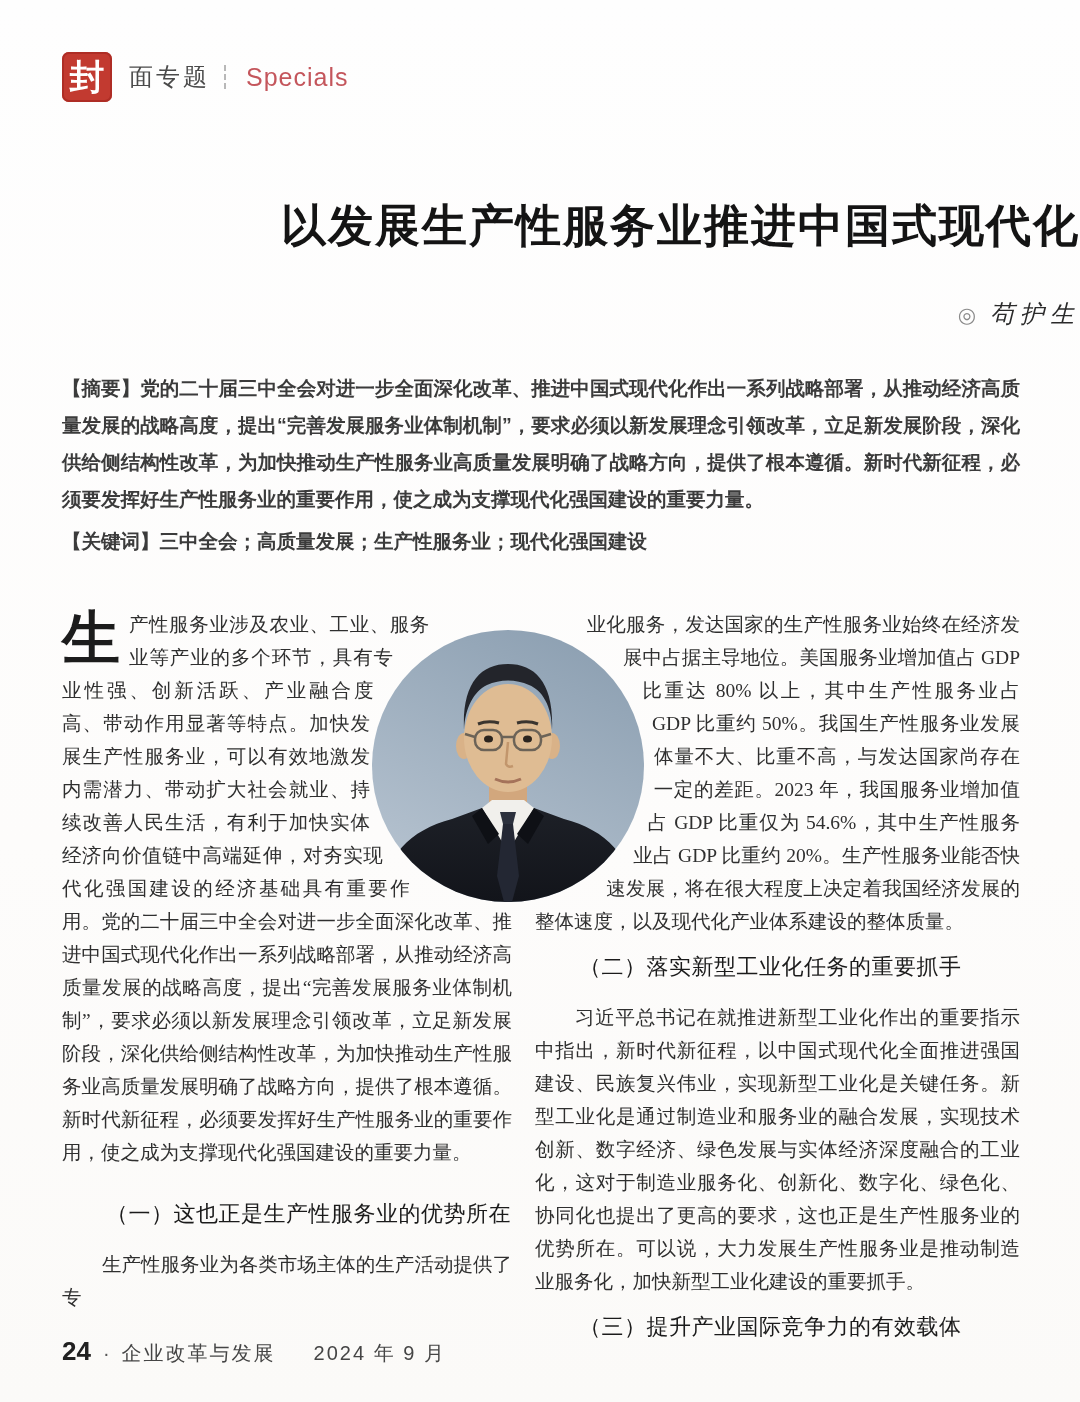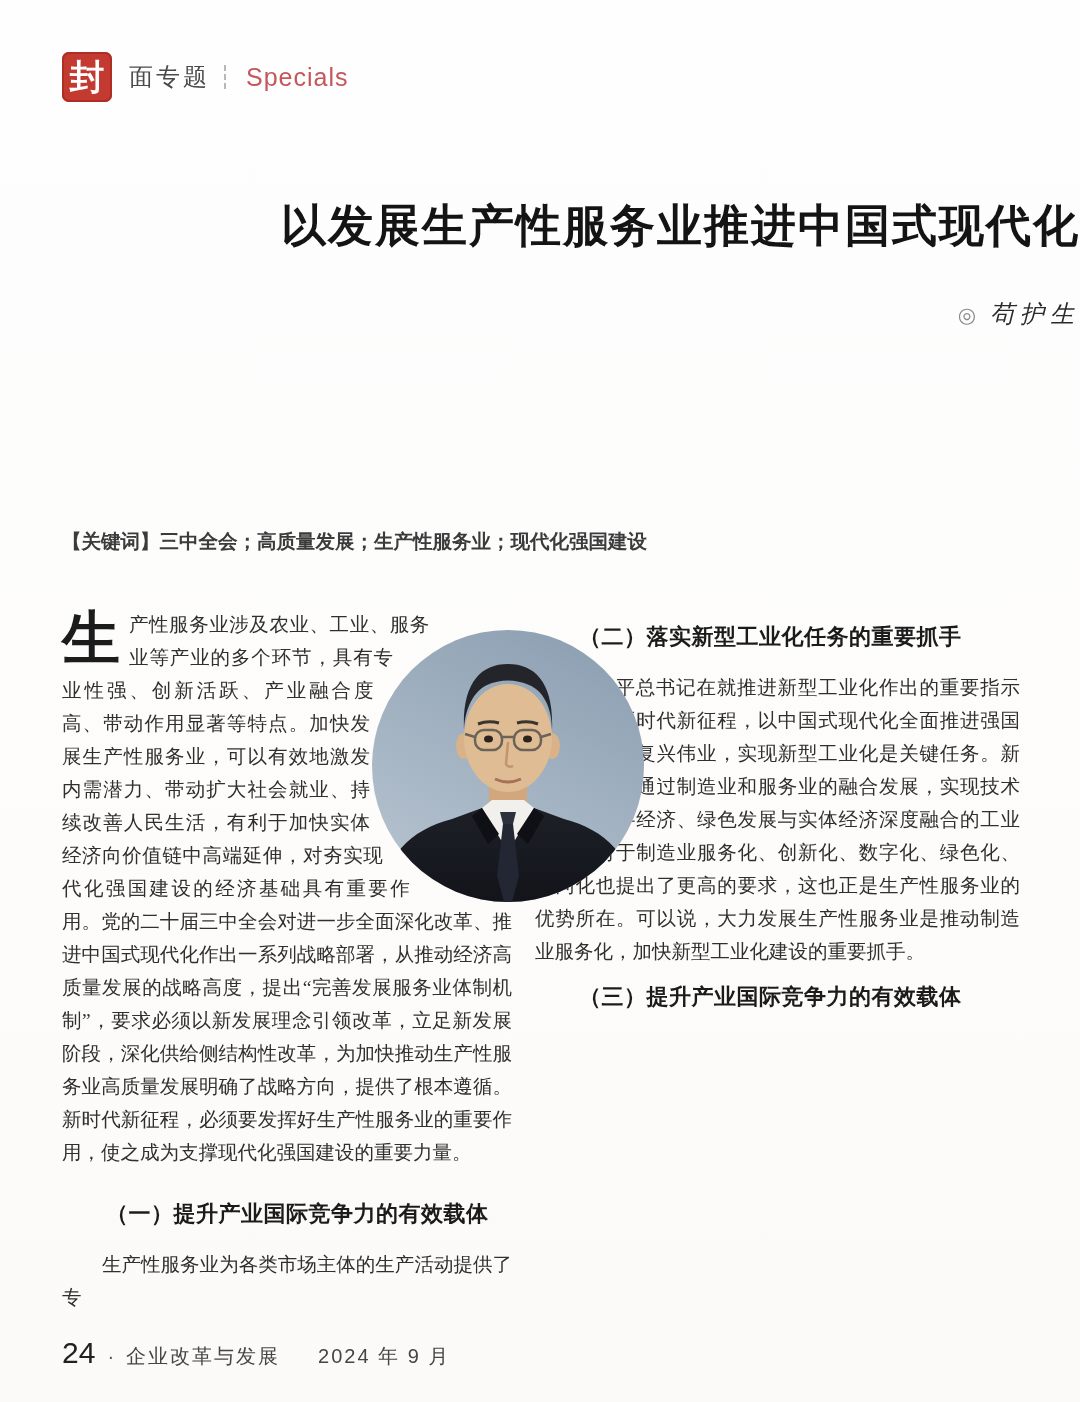--- a/index.html
+++ b/index.html
@@ -67,40 +67,40 @@
     float:left; font-size:58px; line-height:56px; font-weight:700;
     margin:3px 9px 0 0; color:#1c1c1c;
   }
   .section-heading {
     font-family:"Liberation Sans","DejaVu Sans",sans-serif;
     font-weight:700; font-size:22.5px; color:#1b1b1b;
     margin:34px 0 0 0; padding-left:12px; letter-spacing:1px;
   }
   .sub-heading {
     font-family:"Liberation Sans","DejaVu Sans",sans-serif;
-    font-weight:700; font-size:22px; color:#1b1b1b;
+    font-weight:400; font-size:22px; color:#1b1b1b;
     margin:30px 0 0 0; text-indent:44px; letter-spacing:0.5px;
   }
   .col-right .sub-heading { margin-top:14px; }
   .indent-para { text-indent:40px; margin-top:19px; }
 
   
   .photo {
     position:absolute; left:372px; top:630px; width:272px; height:272px;
     border-radius:50%; overflow:hidden;
   }
   .photo svg { display:block; }
 
   
   .footer {
     position:absolute; left:62px; top:1336px;
     display:flex; align-items:baseline;
     font-family:"Liberation Sans","DejaVu Sans",sans-serif;
   }
-  .page-num { font-size:30px; font-weight:400; color:#212121; }
+  .page-num { font-size:26px; font-weight:700; color:#212121; }
   .footer-dot { margin:0 12px; color:#555; font-size:20px; }
   .journal { font-size:20px; color:#454545; letter-spacing:2px; }
   .date { margin-left:38px; font-size:20px; color:#454545; letter-spacing:2px; }
 </style>
 </head>
 <body>
 
 <div class="page">
 
   <div class="header">
@@ -108,33 +108,38 @@
     <div class="section-cn">面专题</div>
     <div class="header-divider"></div>
     <div class="section-en">Specials</div>
   </div>
 
   <div class="title">以发展生产性服务业推进中国式现代化</div>
   <div class="author">
     <span class="author-marker">◎</span><span class="author-name">苟护生</span>
   </div>
 
+  <p class="abstract"><span>【摘要】</span><span>党的二十届三中全会对进一步全面深化改革、推进中国式现代化作出一系列战略部署，从推动经济高质量发展的战略高度，提出“完善发展服务业体制机制”，要求必须以新发展理念引领改革，立足新发展阶段，深化供给侧结构性改革，为加快推动生产性服务业高质量发展明确了战略方向，提供了根本遵循。新时代新征程，必须要发挥好生产性服务业的重要作用，使之成为支撑现代化强国建设的重要力量。</span></p>
 
   <p class="keywords"><span>【关键词】</span><span>三中全会；高质量发展；生产性服务业；现代化强国建设</span></p>
 
   <div class="col-left">
     <div class="body-text">
       <div class="shaper-left"></div>
       <span class="drop-cap">生</span><span>产性服务业涉及农业、工业、服务业等产业的多个环节，具有专业性强、创新活跃、产业融合度高、带动作用显著等特点。加快发展生产性服务业，可以有效地激发内需潜力、带动扩大社会就业、持续改善人民生活，有利于加快实体经济向价值链中高端延伸，对夯实现代化强国建设的经济基础具有重要作用。党的二十届三中全会对进一步全面深化改革、推进中国式现代化作出一系列战略部署，从推动经济高质量发展的战略高度，提出“完善发展服务业体制机制”，要求必须以新发展理念引领改革，立足新发展阶段，深化供给侧结构性改革，为加快推动生产性服务业高质量发展明确了战略方向，提供了根本遵循。新时代新征程，必须要发挥好生产性服务业的重要作用，使之成为支撑现代化强国建设的重要力量。</span>
     </div>
-    <div class="sub-heading">（一）提升产业国际竞争力的有效载体</div>
+    <div class="sub-heading">（一）这也正是生产性服务业的优势所在</div>
     <p class="body-text indent-para">生产性服务业为各类市场主体的生产活动提供了专</p>
   </div>
 
   <div class="col-right">
+    <div class="body-text">
+      <div class="shaper-right"></div>
+      <span>业化服务，发达国家的生产性服务业始终在经济发展中占据主导地位。美国服务业增加值占 GDP 比重达 80% 以上，其中生产性服务业占 GDP 比重约 50%。我国生产性服务业发展体量不大、比重不高，与发达国家尚存在一定的差距。2023 年，我国服务业增加值占 GDP 比重仅为 54.6%，其中生产性服务业占 GDP 比重约 20%。生产性服务业能否快速发展，将在很大程度上决定着我国经济发展的整体速度，以及现代化产业体系建设的整体质量。</span>
+    </div>
     <div class="sub-heading">（二）落实新型工业化任务的重要抓手</div>
     <p class="body-text indent-para">习近平总书记在就推进新型工业化作出的重要指示中指出，新时代新征程，以中国式现代化全面推进强国建设、民族复兴伟业，实现新型工业化是关键任务。新型工业化是通过制造业和服务业的融合发展，实现技术创新、数字经济、绿色发展与实体经济深度融合的工业化，这对于制造业服务化、创新化、数字化、绿色化、协同化也提出了更高的要求，这也正是生产性服务业的优势所在。可以说，大力发展生产性服务业是推动制造业服务化，加快新型工业化建设的重要抓手。</p>
     <div class="sub-heading">（三）提升产业国际竞争力的有效载体</div>
   </div>
 
   <div class="photo">
     <svg width="272" height="272" viewBox="0 0 272 272" xmlns="http://www.w3.org/2000/svg">
       <defs>
         <linearGradient id="bgGrad" x1="0.75" y1="0" x2="0.25" y2="1">
           <stop offset="0" stop-color="#8da0b2"></stop>

